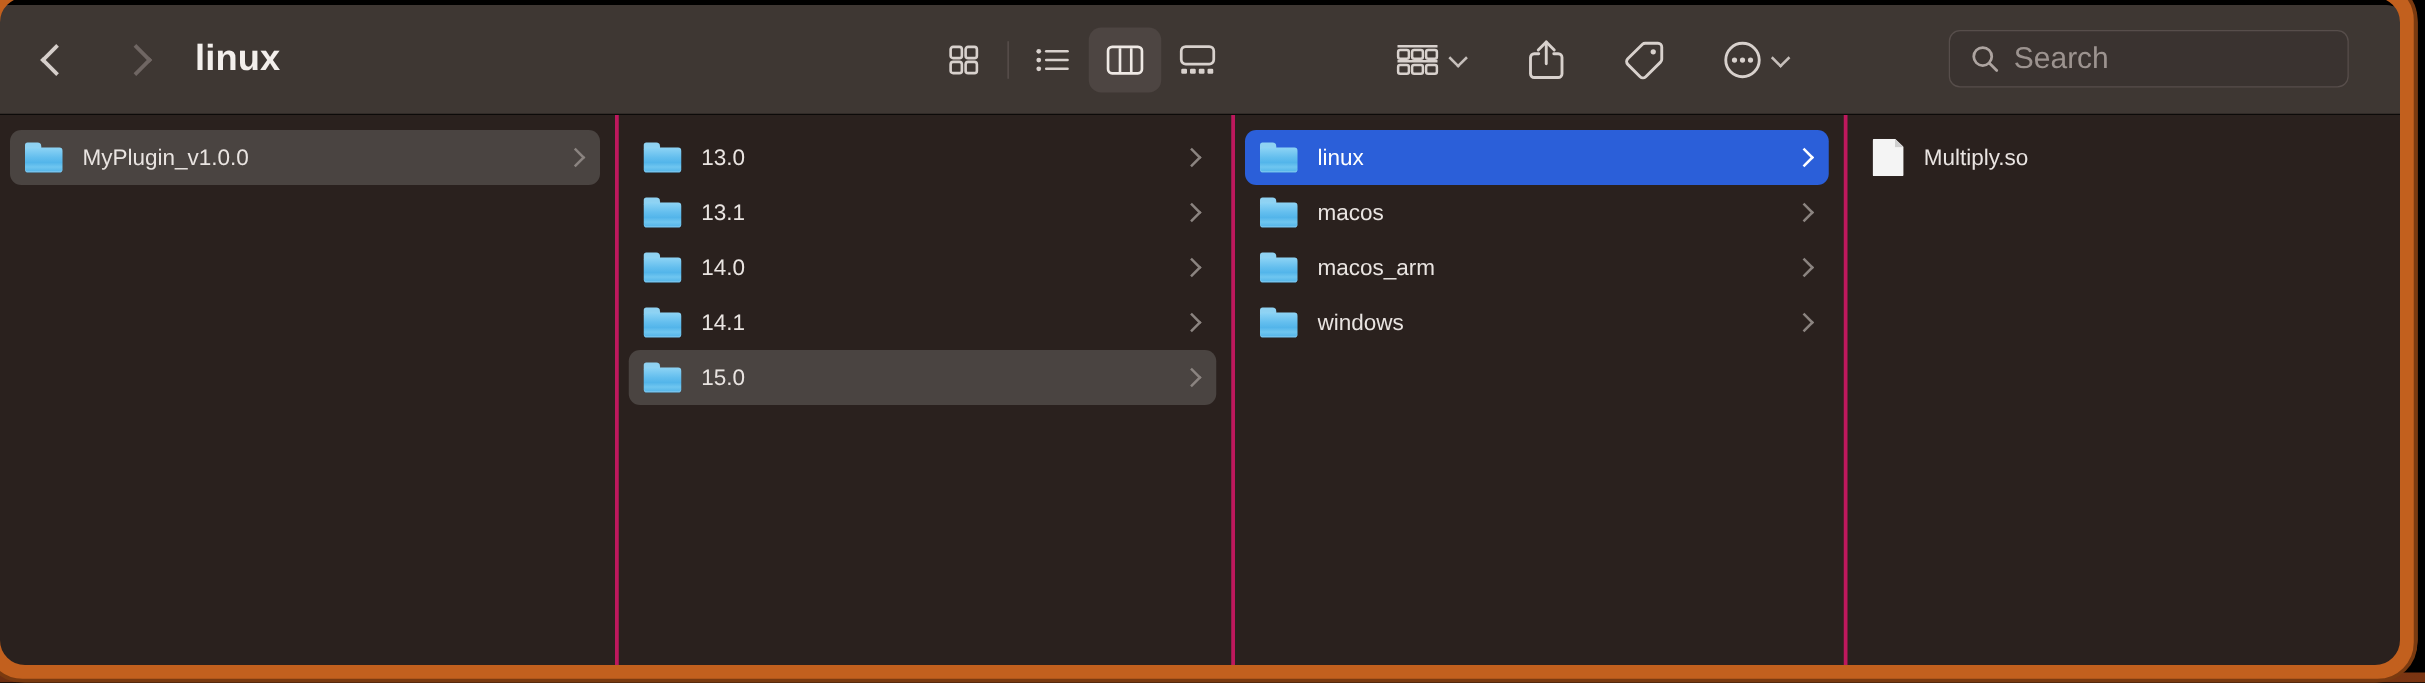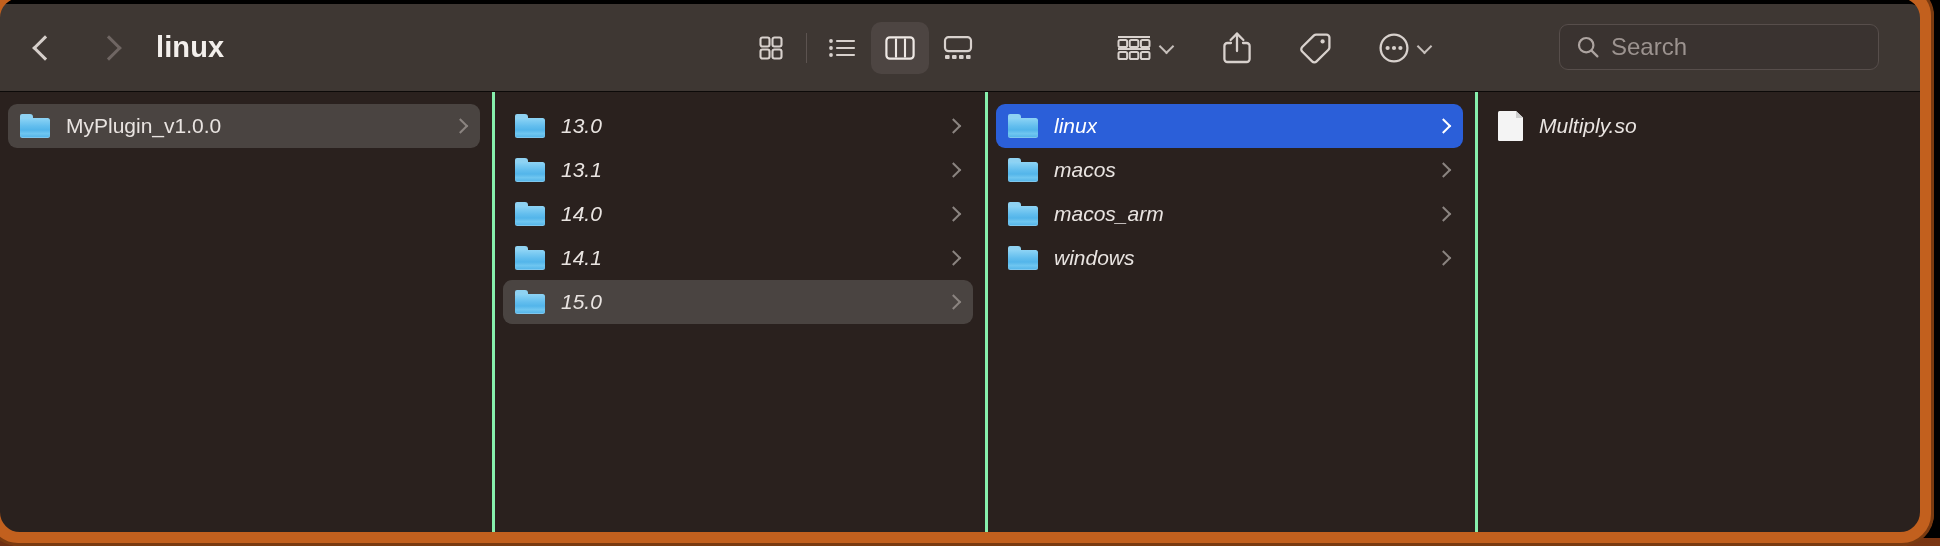--- a/index.html
+++ b/index.html
@@ -192,21 +192,21 @@
     background: #2A211E;
   }
   .column {
     position: relative;
     height: 100%;
     background: #2A211E;
     padding-top: 12px;
     box-sizing: border-box;
     overflow: hidden;
   }
-  .column + .column { border-left: 3px solid #86efac; font-style: italic; }
+  .column + .column { border-left: 3px solid #be185d; }
   .col-0 { width: 492px; }
   .col-1 { width: 493px; }
   .col-2 { width: 490px; }
   .col-3 { width: 447px; }
 
   .row {
     position: relative;
     height: 44px;
     display: flex;
     align-items: center;
@@ -214,21 +214,21 @@
     padding: 0 0 0 12px;
     border-radius: 9px;
     cursor: default;
     box-sizing: border-box;
   }
   .row.sel-active   { background: #2B5FD9; }
   .row.sel-inactive { background: #4A4441; }
 
   .row .name {
     color: #E9E4E1;
-    font-size: 21px;
+    font-size: 18px;
     margin-left: 16px;
     white-space: nowrap;
     overflow: hidden;
     text-overflow: ellipsis;
   }
   .row.sel-active .name { color: #FFFFFF; }
 
   .row .disclosure {
     position: absolute;
     right: 14px;

